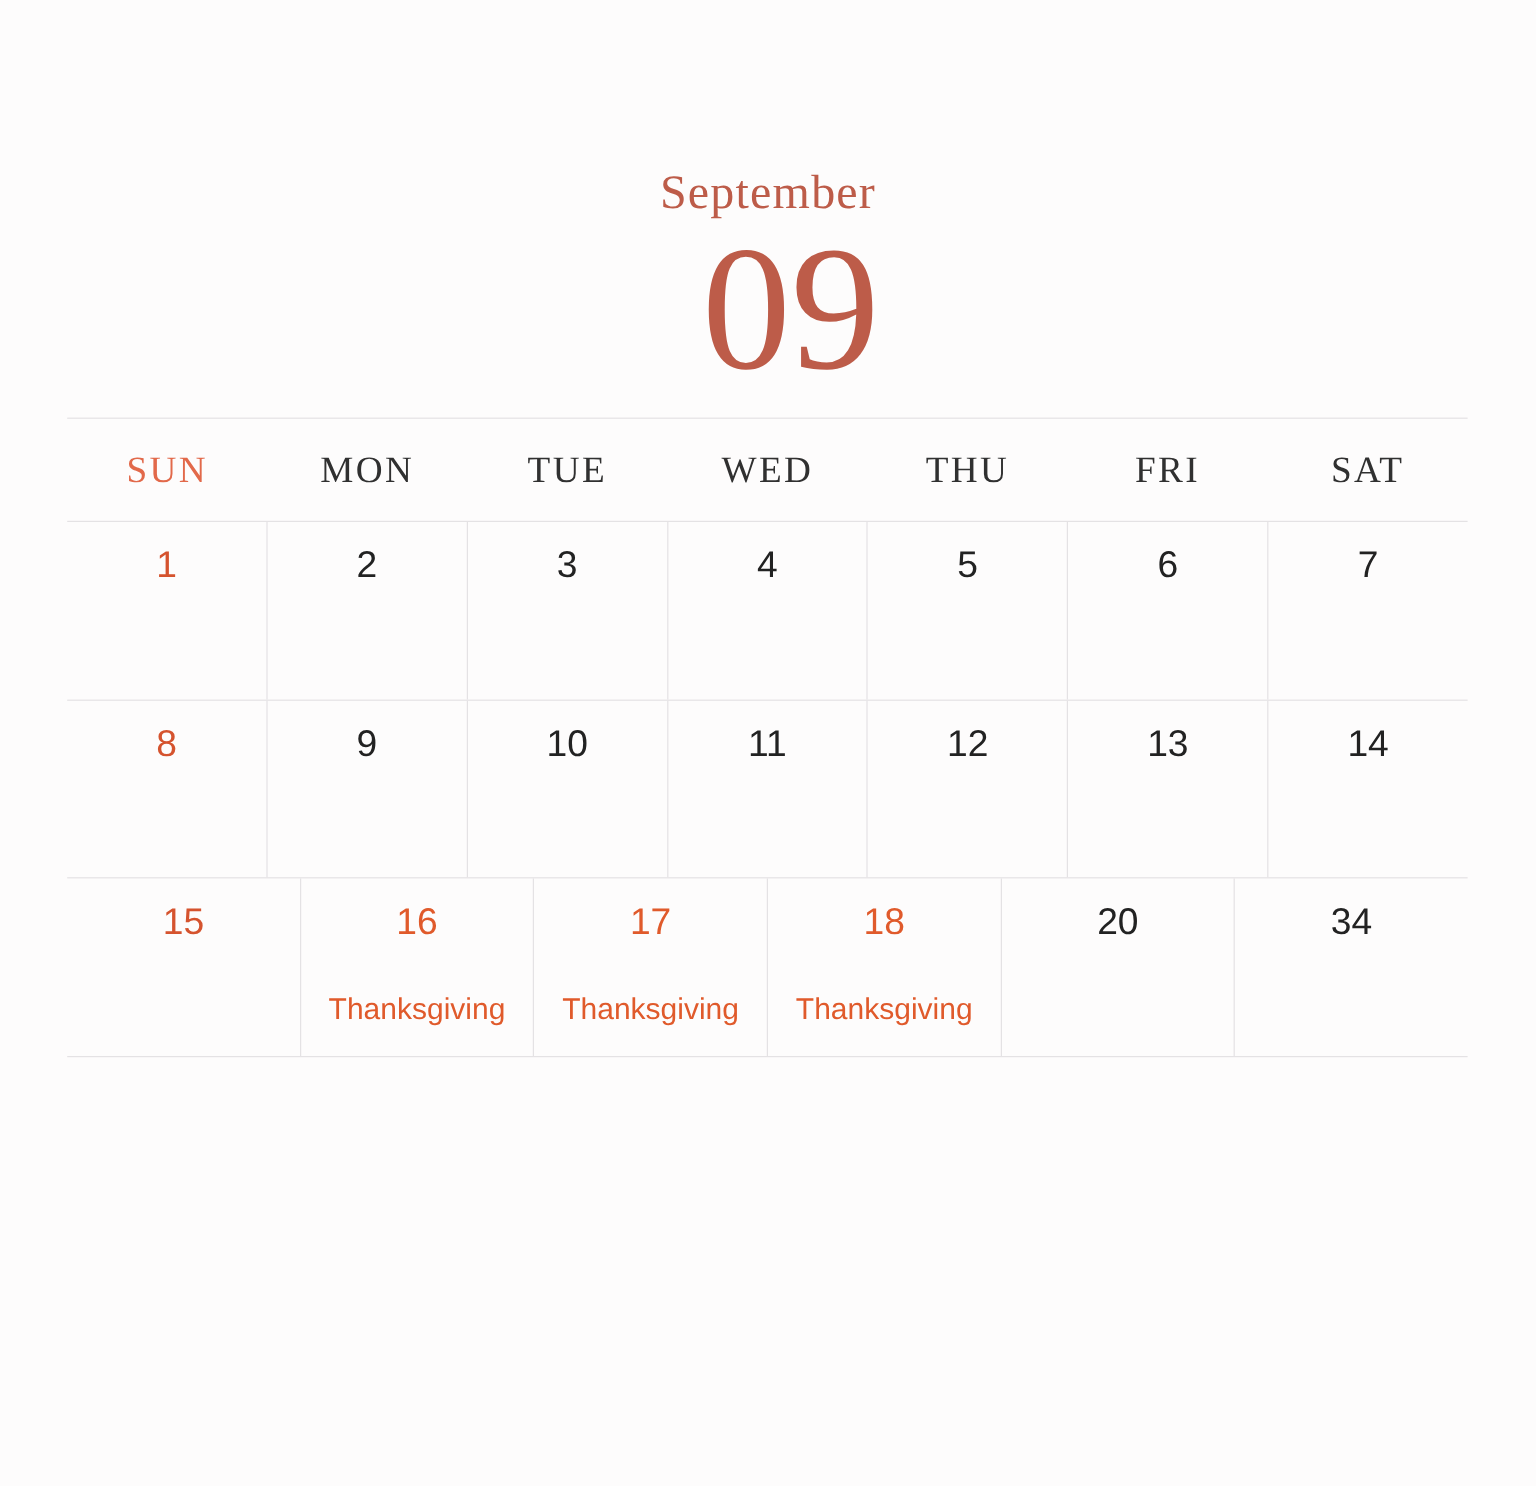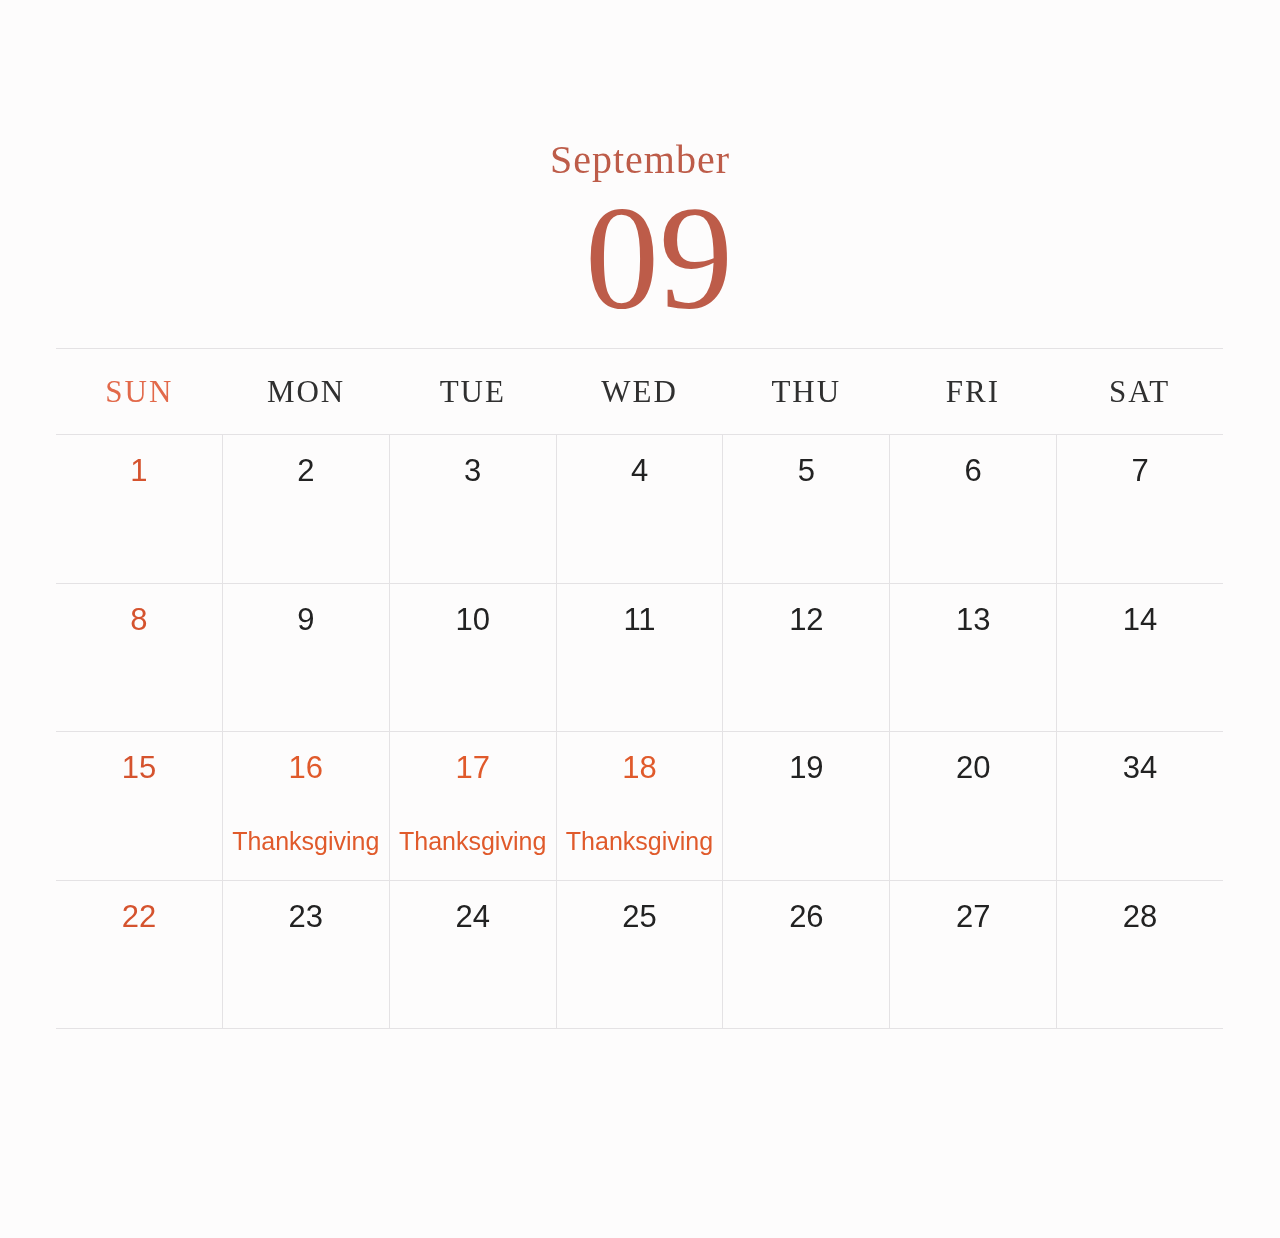--- a/index.html
+++ b/index.html
@@ -170,49 +170,23 @@
       </div>
       <div class="cell holiday">
         <div class="daynum">17</div>
         <div class="holiday-label">Thanksgiving</div>
       </div>
       <div class="cell holiday">
         <div class="daynum">18</div>
         <div class="holiday-label">Thanksgiving</div>
       </div>
       <div class="cell">
-          <div class="daynum">19</div>
-        </div>
-      <div class="cell">
           <div class="daynum">20</div>
         </div>
       <div class="cell">
           <div class="daynum">34</div>
         </div>
     </div>
 
-    <div class="week">
-      <div class="cell sunday">
-          <div class="daynum">22</div>
-        </div>
-      <div class="cell">
-          <div class="daynum">23</div>
-        </div>
-      <div class="cell">
-          <div class="daynum">24</div>
-        </div>
-      <div class="cell">
-          <div class="daynum">25</div>
-        </div>
-      <div class="cell">
-          <div class="daynum">26</div>
-        </div>
-      <div class="cell">
-          <div class="daynum">27</div>
-        </div>
-      <div class="cell">
-          <div class="daynum">28</div>
-        </div>
-    </div>
 
 
   </div>
 </div>
 
 </body></html>

